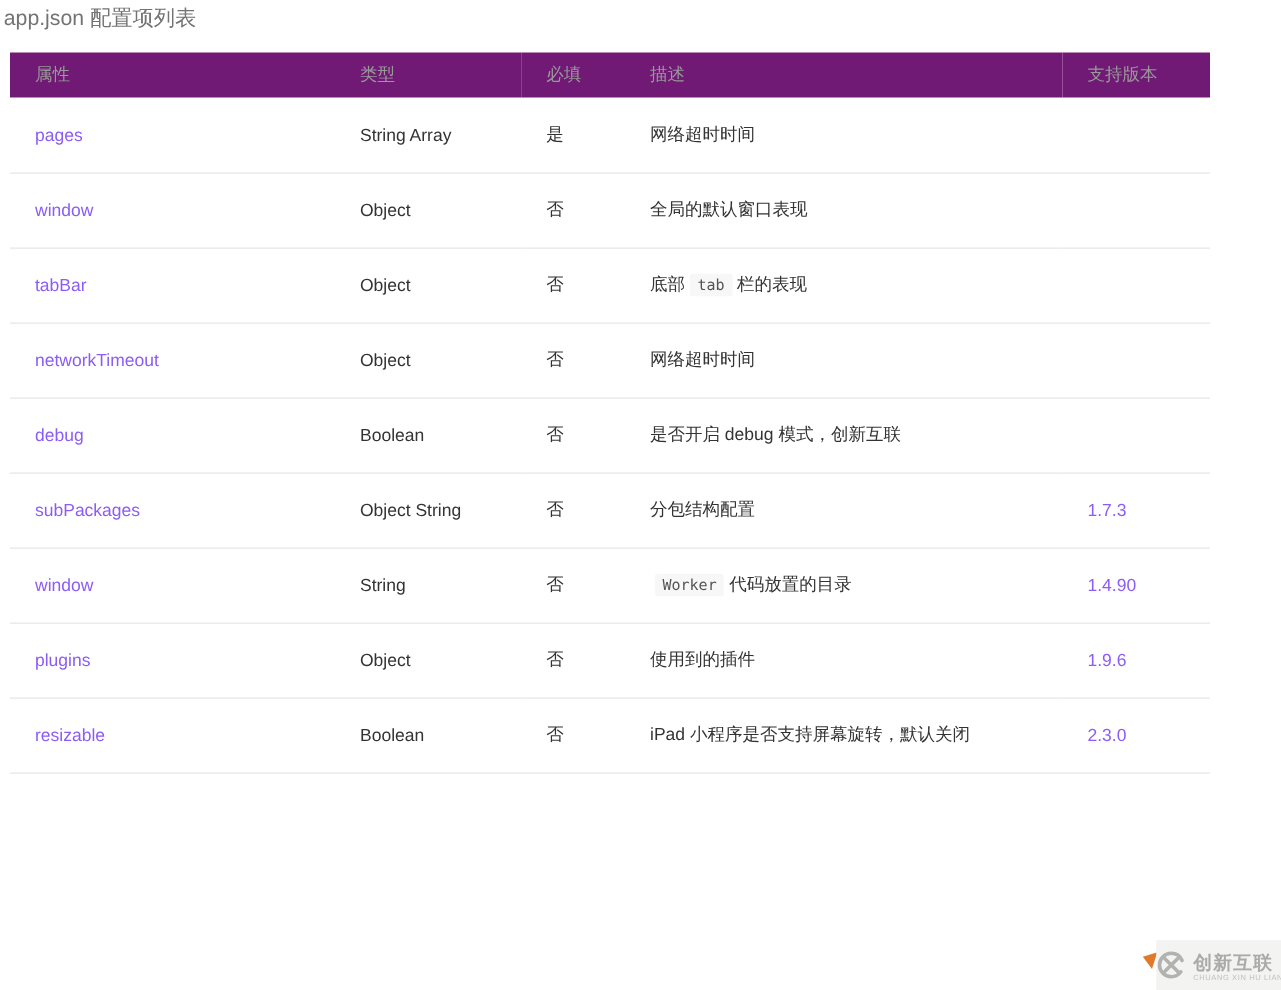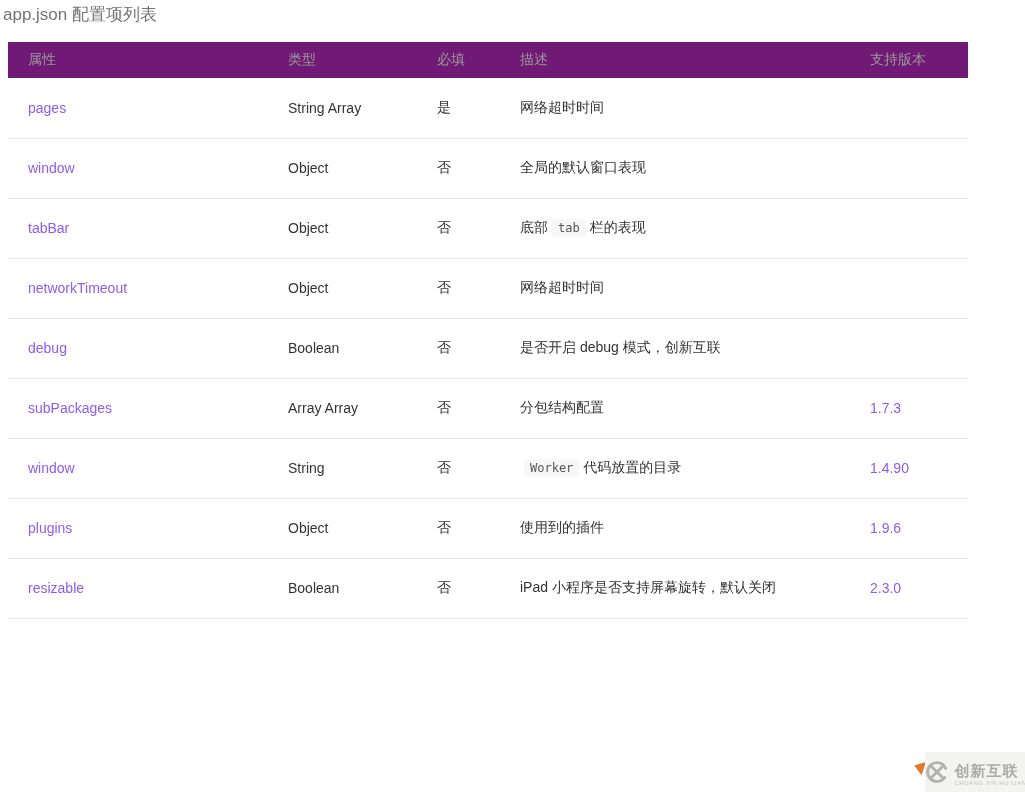--- a/index.html
+++ b/index.html
@@ -158,21 +158,21 @@
     </tr>
     <tr>
       <td><a class="doc-link">debug</a></td>
       <td>Boolean</td>
       <td>否</td>
       <td><span class="desc-part">是否开启 debug 模式，创新互联</span></td>
       <td></td>
     </tr>
     <tr>
       <td><a class="doc-link">subPackages</a></td>
-      <td>Array Array</td>
+      <td>Object String</td>
       <td>否</td>
       <td><span class="desc-part">分包结构配置</span></td>
       <td><a class="doc-link">1.7.3</a></td>
     </tr>
     <tr>
       <td><a class="doc-link">window</a></td>
       <td>String</td>
       <td>否</td>
       <td><code class="inline-code">Worker</code><span class="desc-part">代码放置的目录</span></td>
       <td><a class="doc-link">1.4.90</a></td>

